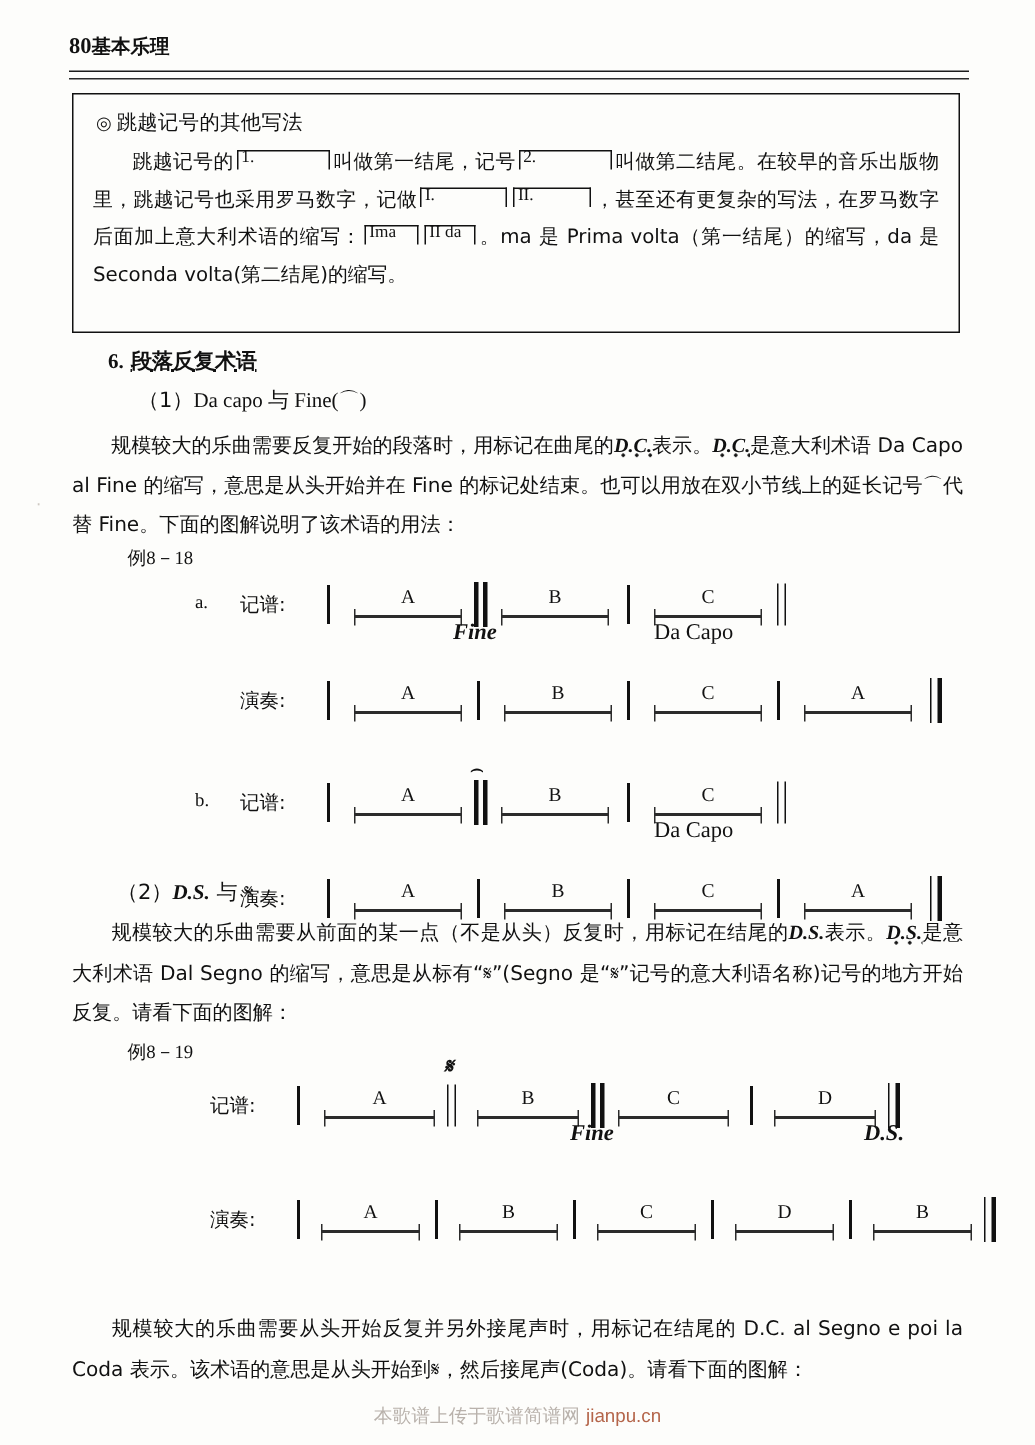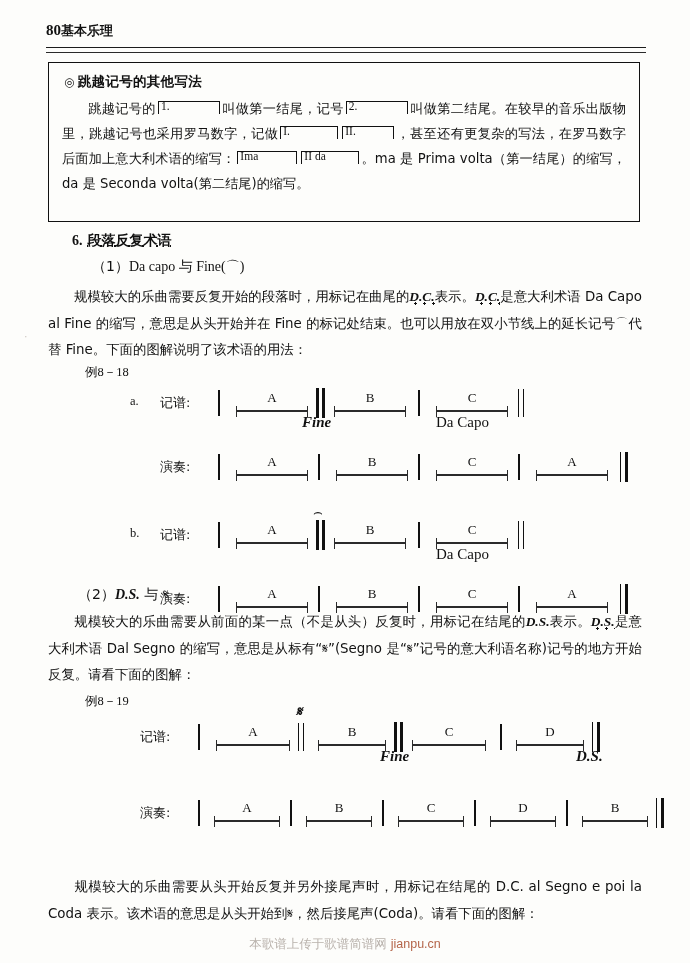--- a/index.html
+++ b/index.html
@@ -27,21 +27,21 @@
   }
 
   
   .notebox {
     position:absolute; left:48px; top:62px; width:592px; height:160px;
     border:1.5px solid #111;
     box-sizing:border-box;
     padding:10px 13px 8px 13px;
   }
   .nb-title {
-    font-size:13.5px; font-weight:bold; letter-spacing:.3px;
+    font-size:13.5px; font-weight:normal; letter-spacing:.3px;
     margin:0 0 5px 2px;
   }
   .nb-title .circ { font-size:12px; margin-right:3px; }
   .nb-body { font-size:13.2px; line-height:25px; text-align:justify; }
   .nb-body p { margin:0; }
   .ind { display:inline-block; width:26px; }
 
   
   .volta {
     display:inline-block; position:relative;
@@ -52,22 +52,22 @@
     box-sizing:border-box;
     margin:0 2px;
   }
   .volta span {
     position:absolute; left:2px; top:-2px;
     font-size:11.5px; line-height:13px;
     font-family:"Liberation Serif", serif;
     background:transparent;
   }
   .v-w60 { width:62px; } .v-w56 { width:58px; }
-  .v-w50 { width:52px; } .v-w46 { width:60px; }
-  .v-w44 { width:58px; }
+  .v-w50 { width:52px; } .v-w46 { width:36px; }
+  .v-w44 { width:34px; }
 
   
   .sec-head {
     position:absolute; font-size:14px; font-weight:bold;
   }
   .dotted {
     border-bottom:none;
     background-image:radial-gradient(circle, #111 1.1px, transparent 1.2px);
     background-size:14px 14px;
     background-position:7px bottom;

